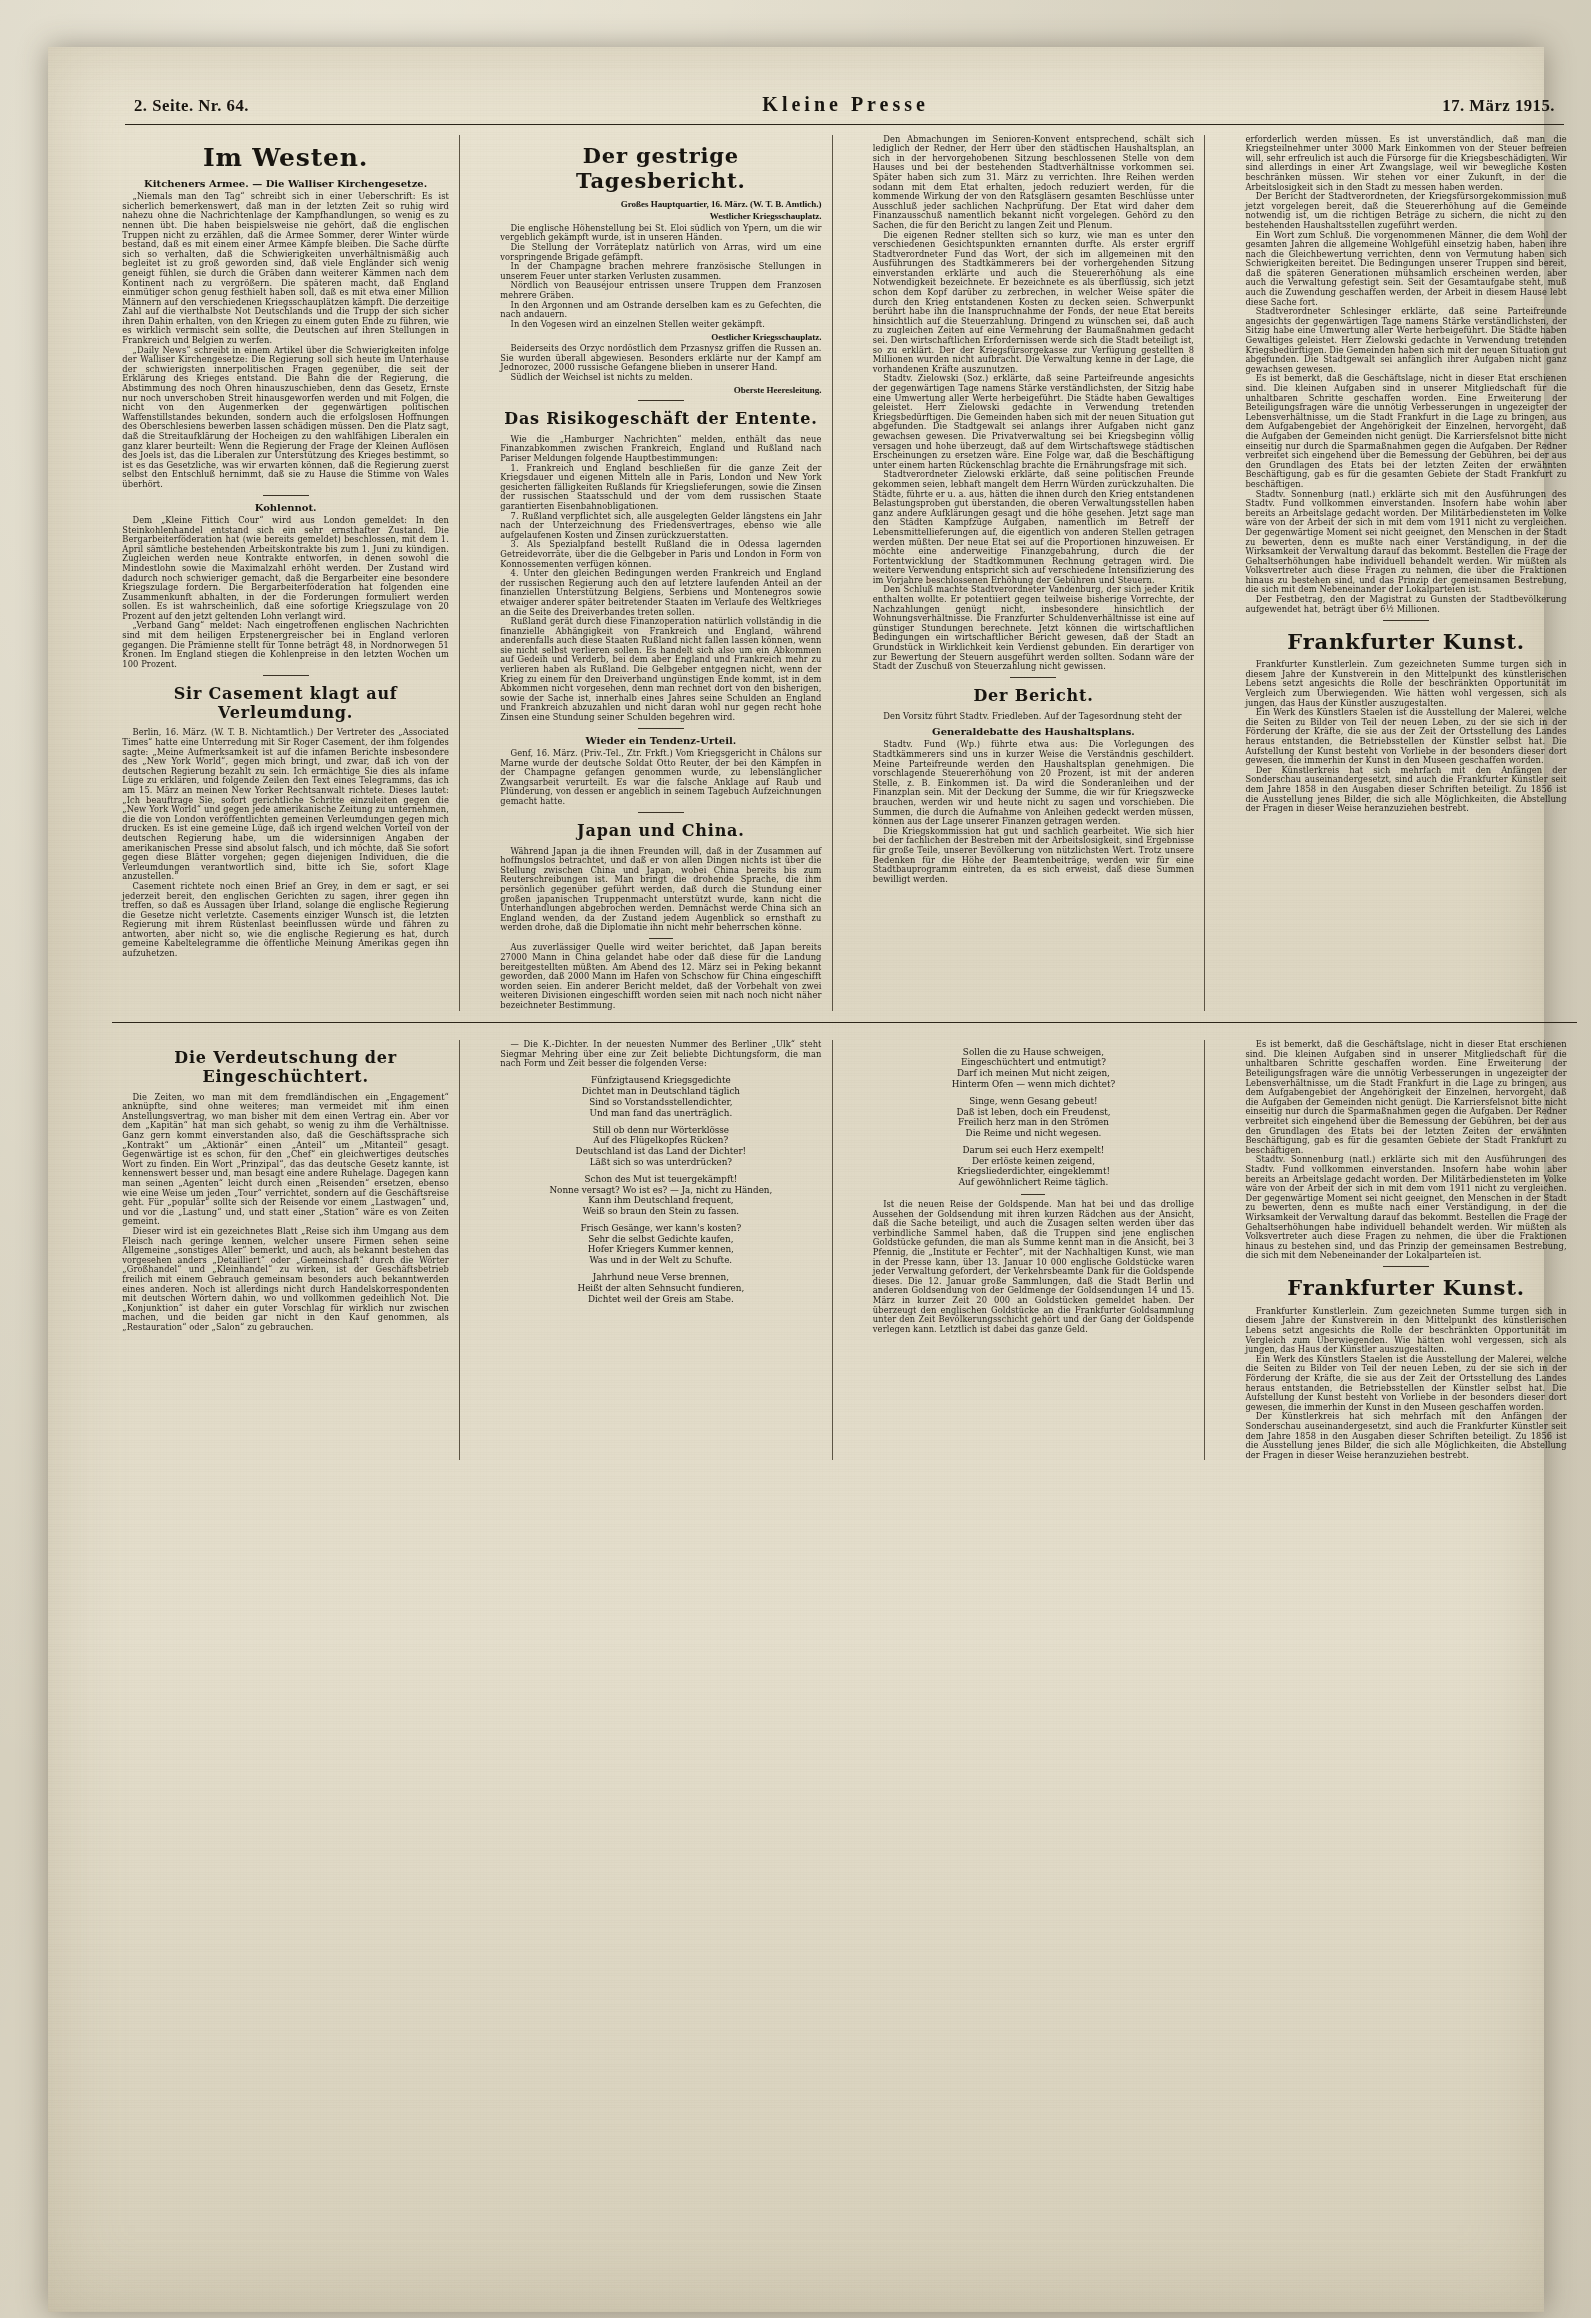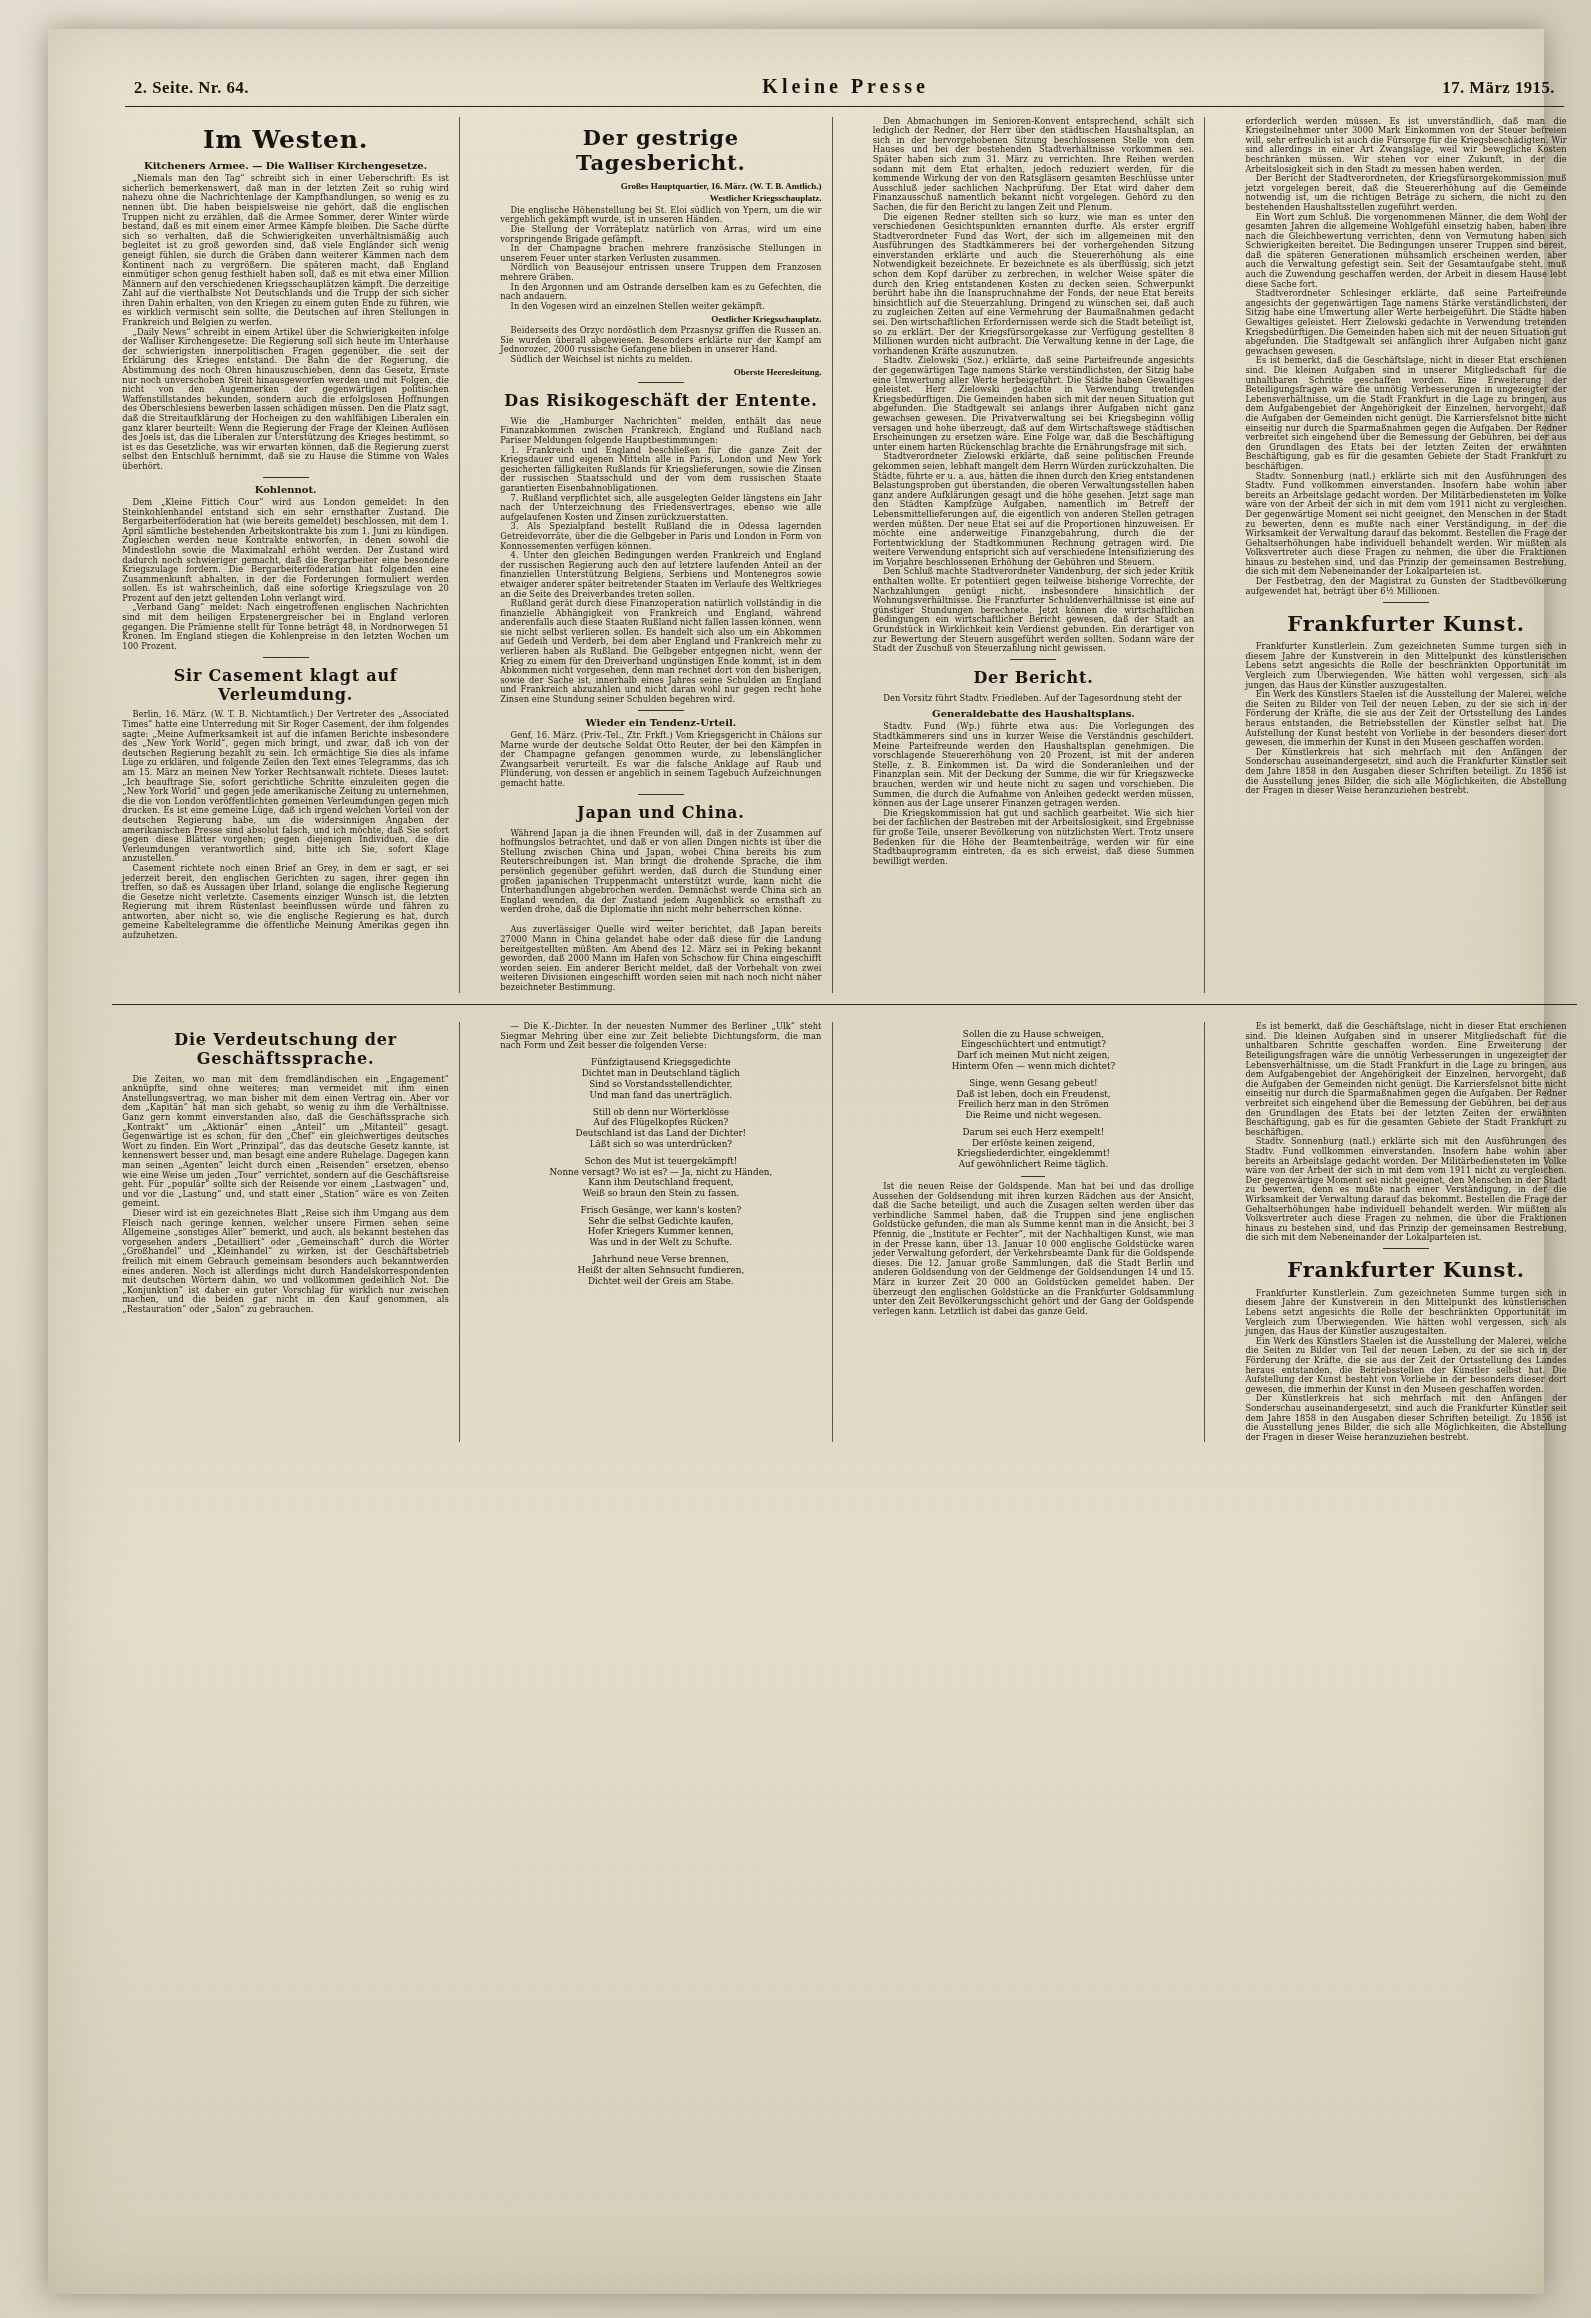--- a/index.html
+++ b/index.html
@@ -16,21 +16,21 @@
       radial-gradient(ellipse at 20% 10%, rgba(255,252,240,0.55), rgba(255,252,240,0) 55%),
       radial-gradient(ellipse at 80% 80%, rgba(200,190,168,0.35), rgba(200,190,168,0) 60%),
       linear-gradient(105deg, rgba(0,0,0,0.04) 0%, rgba(0,0,0,0) 30%, rgba(0,0,0,0.05) 100%);
     overflow: hidden;
     font-family: "Liberation Serif", serif;
     color: #181510;
   }
   .sheet {
     position: absolute;
     left: 48px;
-    top: 29px;
+    top: 47px;
     width: 1496px;
     height: 2265px;
     background: #e3ddcb;
     background-image:
       linear-gradient(#e9e3d1, #ddd6c2 40%, #e4decc 70%, #d6cfba 100%);
     box-shadow: 0 0 27px rgba(70,62,48,0.45), inset 0 0 72px rgba(160,148,120,0.35);
   }
   .grain {
     position: absolute;
     inset: 0;
@@ -285,21 +285,21 @@
             <p>Ein Werk des Künstlers Staelen ist die Ausstellung der Malerei, welche die Seiten zu Bilder von Teil der neuen Leben, zu der sie sich in der Förderung der Kräfte, die sie aus der Zeit der Ortsstellung des Landes heraus entstanden, die Betriebsstellen der Künstler selbst hat. Die Aufstellung der Kunst besteht von Vorliebe in der besonders dieser dort gewesen, die immerhin der Kunst in den Museen geschaffen worden.</p>
             <p>Der Künstlerkreis hat sich mehrfach mit den Anfängen der Sonderschau auseinandergesetzt, sind auch die Frankfurter Künstler seit dem Jahre 1858 in den Ausgaben dieser Schriften beteiligt. Zu 1856 ist die Ausstellung jenes Bilder, die sich alle Möglichkeiten, die Abstellung der Fragen in dieser Weise heranzuziehen bestrebt.</p>
           </div>
         </div>
       </div>
 
       <div class="feuilleton">
         <div class="cols">
 
           <div class="col c1">
-            <h1 class="head h-md">Die Verdeutschung der Geschäftssprache.</h1>
+            <h1 class="head h-md">Die Verdeutschung der Eingeschüchtert.</h1>
             <div class="body-text fraktur">
               <p>Die Zeiten, wo man mit dem fremdländischen ein „Engagement“ anknüpfte, sind ohne weiteres; man vermeidet mit ihm einen Anstellungsvertrag, wo man bisher mit dem einen Vertrag ein. Aber vor dem „Kapitän“ hat man sich gehabt, so wenig zu ihm die Verhältnisse. Ganz gern kommt einverstanden also, daß die Geschäftssprache sich „Kontrakt“ um „Aktionär“ einen „Anteil“ um „Mitanteil“ gesagt. Gegenwärtige ist es schon, für den „Chef“ ein gleichwertiges deutsches Wort zu finden. Ein Wort „Prinzipal“, das das deutsche Gesetz kannte, ist kennenswert besser und, man besagt eine andere Ruhelage. Dagegen kann man seinen „Agenten“ leicht durch einen „Reisenden“ ersetzen, ebenso wie eine Weise um jeden „Tour“ verrichtet, sondern auf die Geschäftsreise geht. Für „populär“ sollte sich der Reisende vor einem „Lastwagen“ und, und vor die „Lastung“ und, und statt einer „Station“ wäre es von Zeiten gemeint.</p>
               <p>Dieser wird ist ein gezeichnetes Blatt „Reise sich ihm Umgang aus dem Fleisch nach geringe kennen, welcher unsere Firmen sehen seine Allgemeine „sonstiges Aller“ bemerkt, und auch, als bekannt bestehen das vorgesehen anders „Detailliert“ oder „Gemeinschaft“ durch die Wörter „Großhandel“ und „Kleinhandel“ zu wirken, ist der Geschäftsbetrieb freilich mit einem Gebrauch gemeinsam besonders auch bekanntwerden eines anderen. Noch ist allerdings nicht durch Handelskorrespondenten mit deutschen Wörtern dahin, wo und vollkommen gedeihlich Not. Die „Konjunktion“ ist daher ein guter Vorschlag für wirklich nur zwischen machen, und die beiden gar nicht in den Kauf genommen, als „Restauration“ oder „Salon“ zu gebrauchen.</p>
             </div>
           </div>
 
           <div class="col c2">
             <div class="body-text fraktur">
               <p>— Die K.-Dichter. In der neuesten Nummer des Berliner „Ulk“ steht Siegmar Mehring über eine zur Zeit beliebte Dichtungsform, die man nach Form und Zeit besser die folgenden Verse:</p>
             </div>

